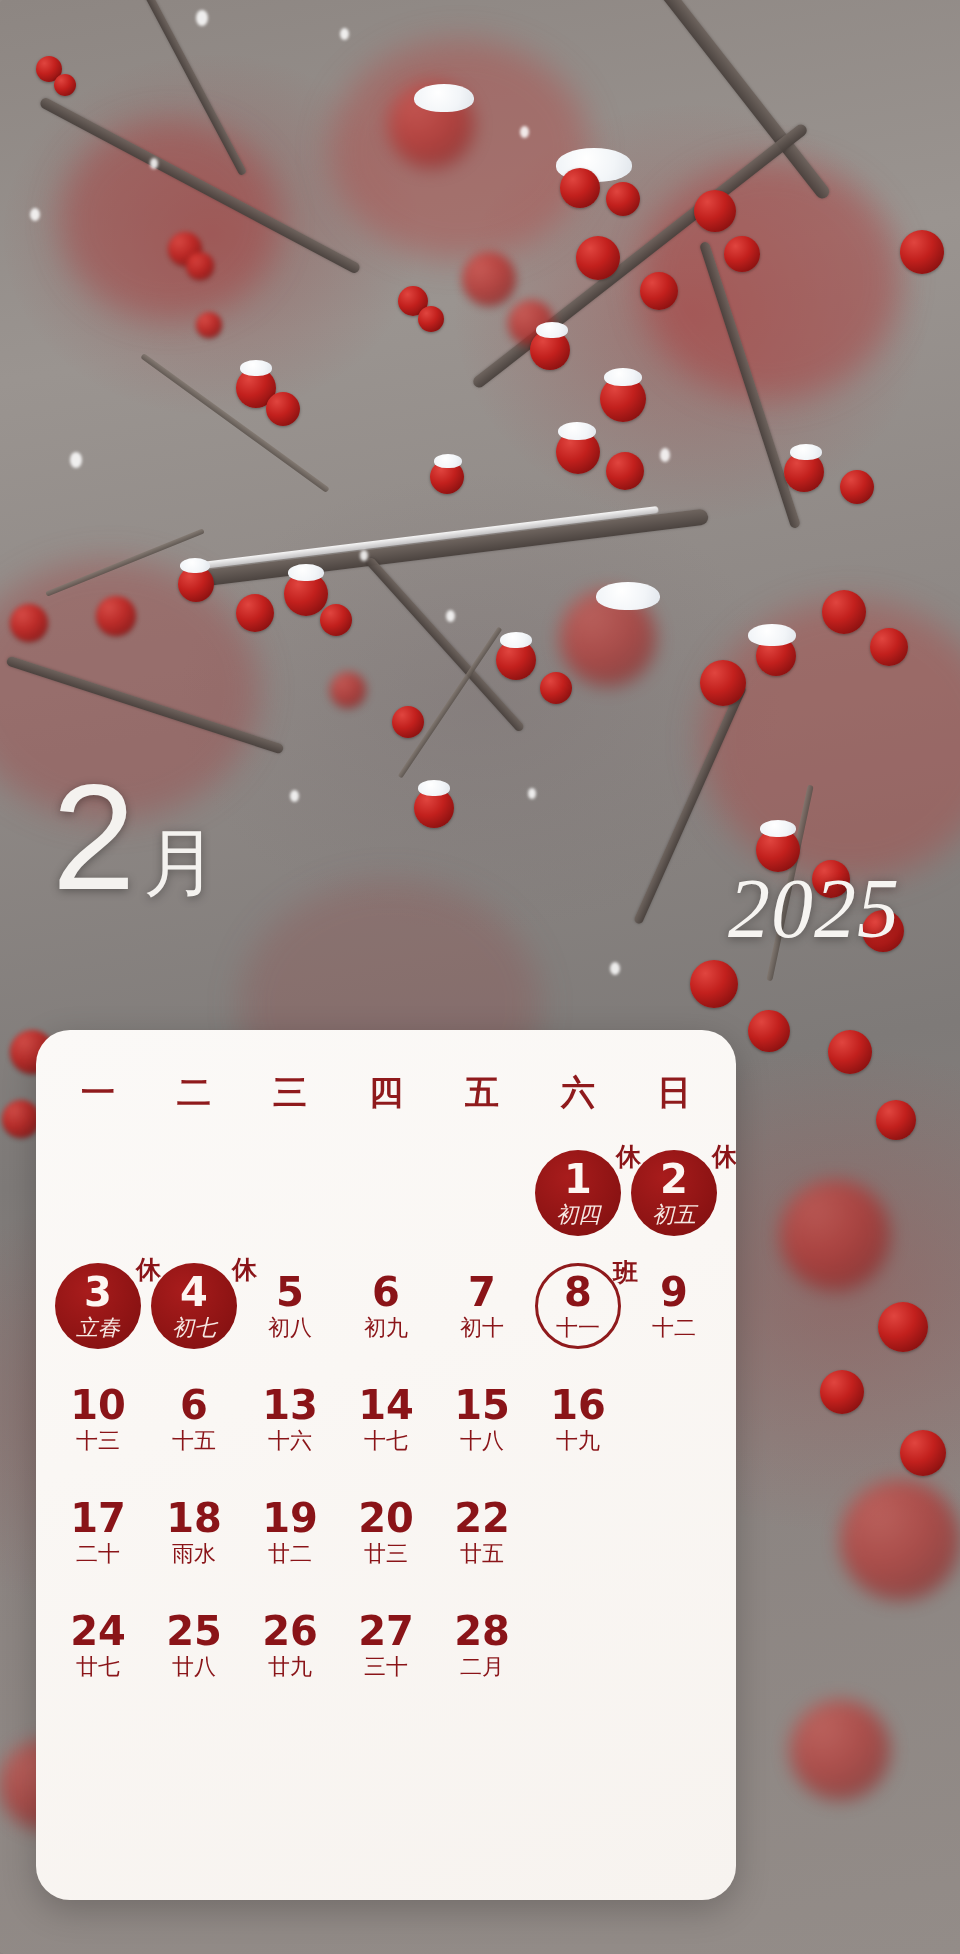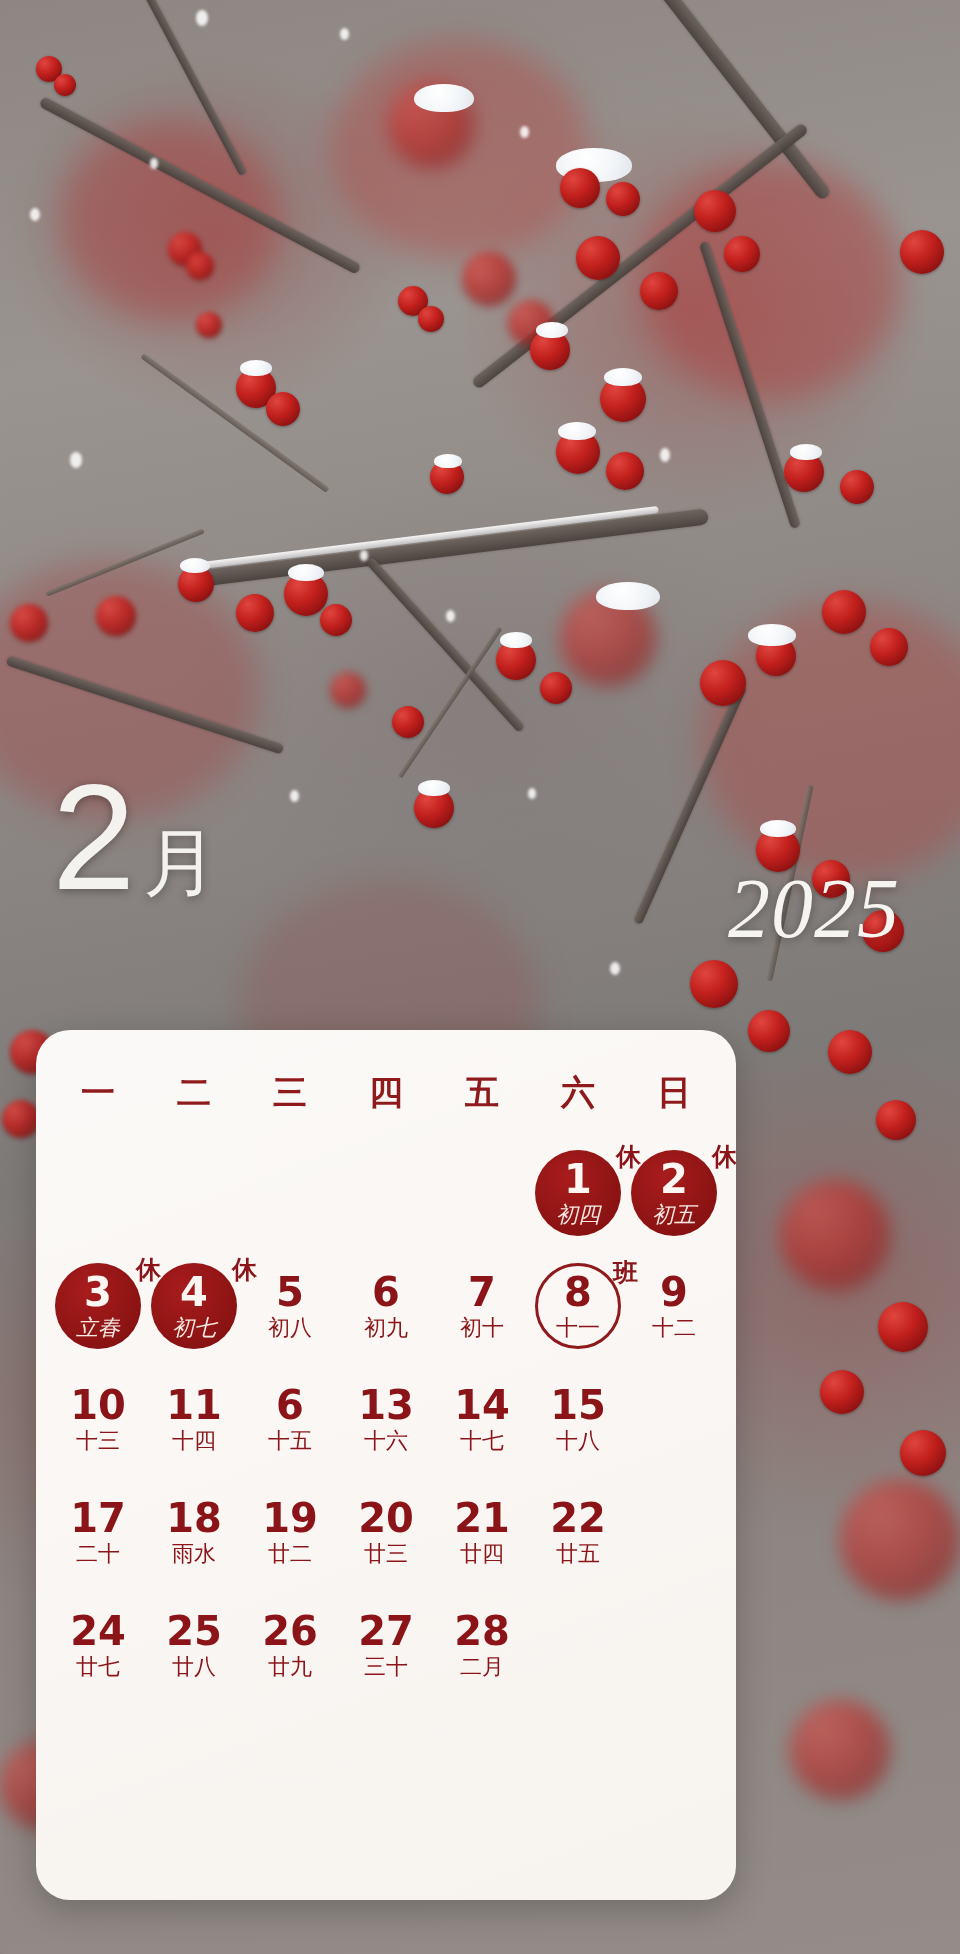--- a/index.html
+++ b/index.html
@@ -408,26 +408,20 @@
         </div>
         <div class="grid7">
           <div class="cell">
             <div class="disk">
               <div class="dnum">10</div>
               <div class="lunar">十三</div>
             </div>
           </div>
           <div class="cell">
             <div class="disk">
-              <div class="dnum">11</div>
-              <div class="lunar">十四</div>
-            </div>
-          </div>
-          <div class="cell">
-            <div class="disk">
               <div class="dnum">6</div>
               <div class="lunar">十五</div>
             </div>
           </div>
           <div class="cell">
             <div class="disk">
               <div class="dnum">13</div>
               <div class="lunar">十六</div>
             </div>
           </div>
@@ -436,20 +430,26 @@
               <div class="dnum">14</div>
               <div class="lunar">十七</div>
             </div>
           </div>
           <div class="cell">
             <div class="disk">
               <div class="dnum">15</div>
               <div class="lunar">十八</div>
             </div>
           </div>
+          <div class="cell">
+            <div class="disk">
+              <div class="dnum">16</div>
+              <div class="lunar">十九</div>
+            </div>
+          </div>
         </div>
         <div class="grid7">
           <div class="cell">
             <div class="disk">
               <div class="dnum">17</div>
               <div class="lunar">二十</div>
             </div>
           </div>
           <div class="cell">
             <div class="disk">
@@ -460,26 +460,20 @@
           <div class="cell">
             <div class="disk">
               <div class="dnum">19</div>
               <div class="lunar">廿二</div>
             </div>
           </div>
           <div class="cell">
             <div class="disk">
               <div class="dnum">20</div>
               <div class="lunar">廿三</div>
-            </div>
-          </div>
-          <div class="cell">
-            <div class="disk">
-              <div class="dnum">21</div>
-              <div class="lunar">廿四</div>
             </div>
           </div>
           <div class="cell">
             <div class="disk">
               <div class="dnum">22</div>
               <div class="lunar">廿五</div>
             </div>
           </div>
         </div>
         <div class="grid7">

